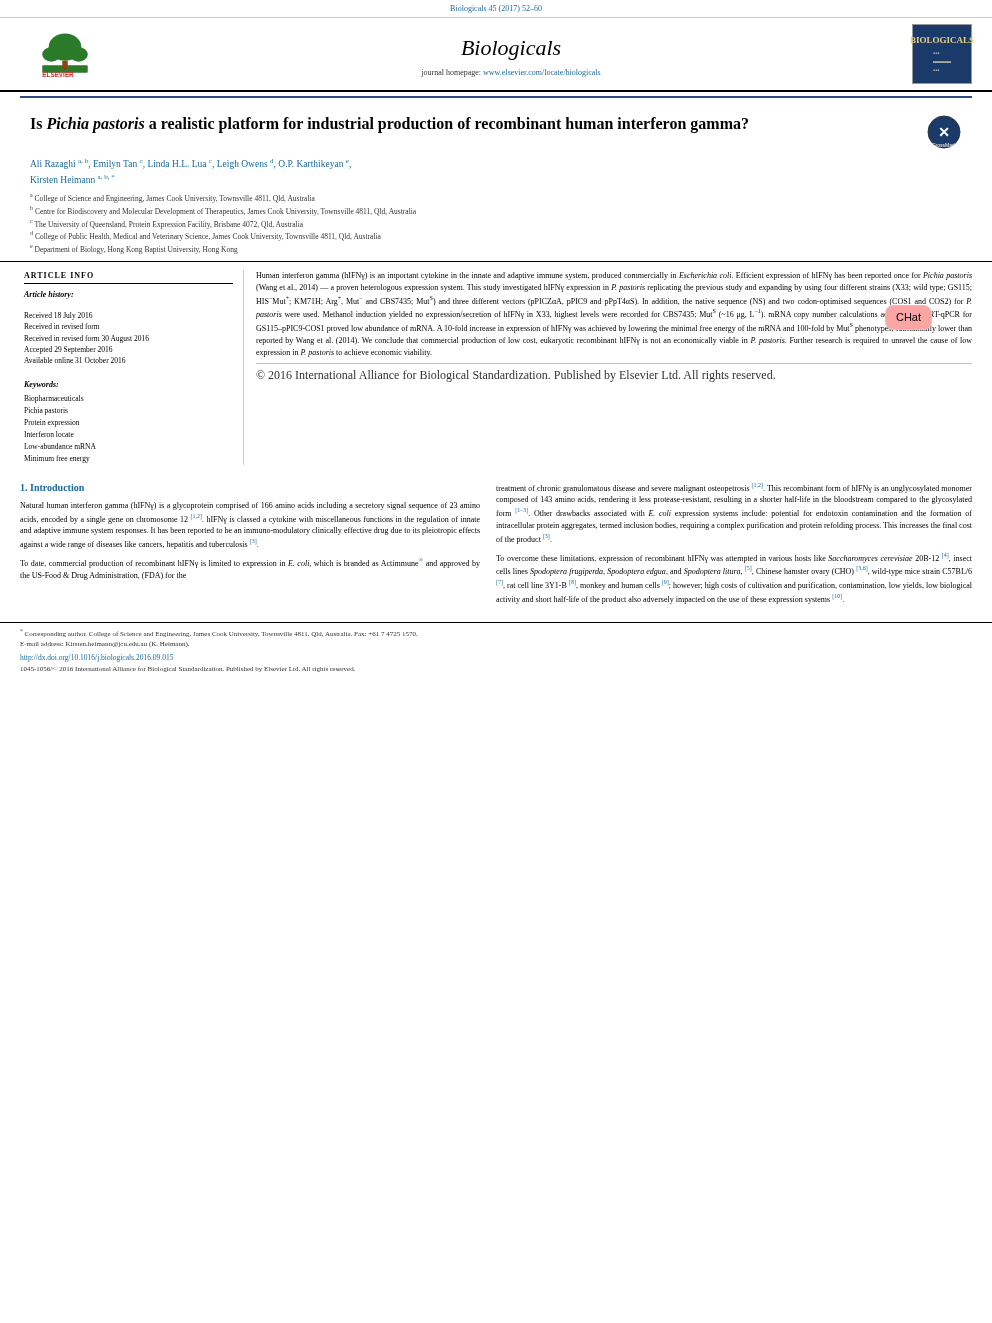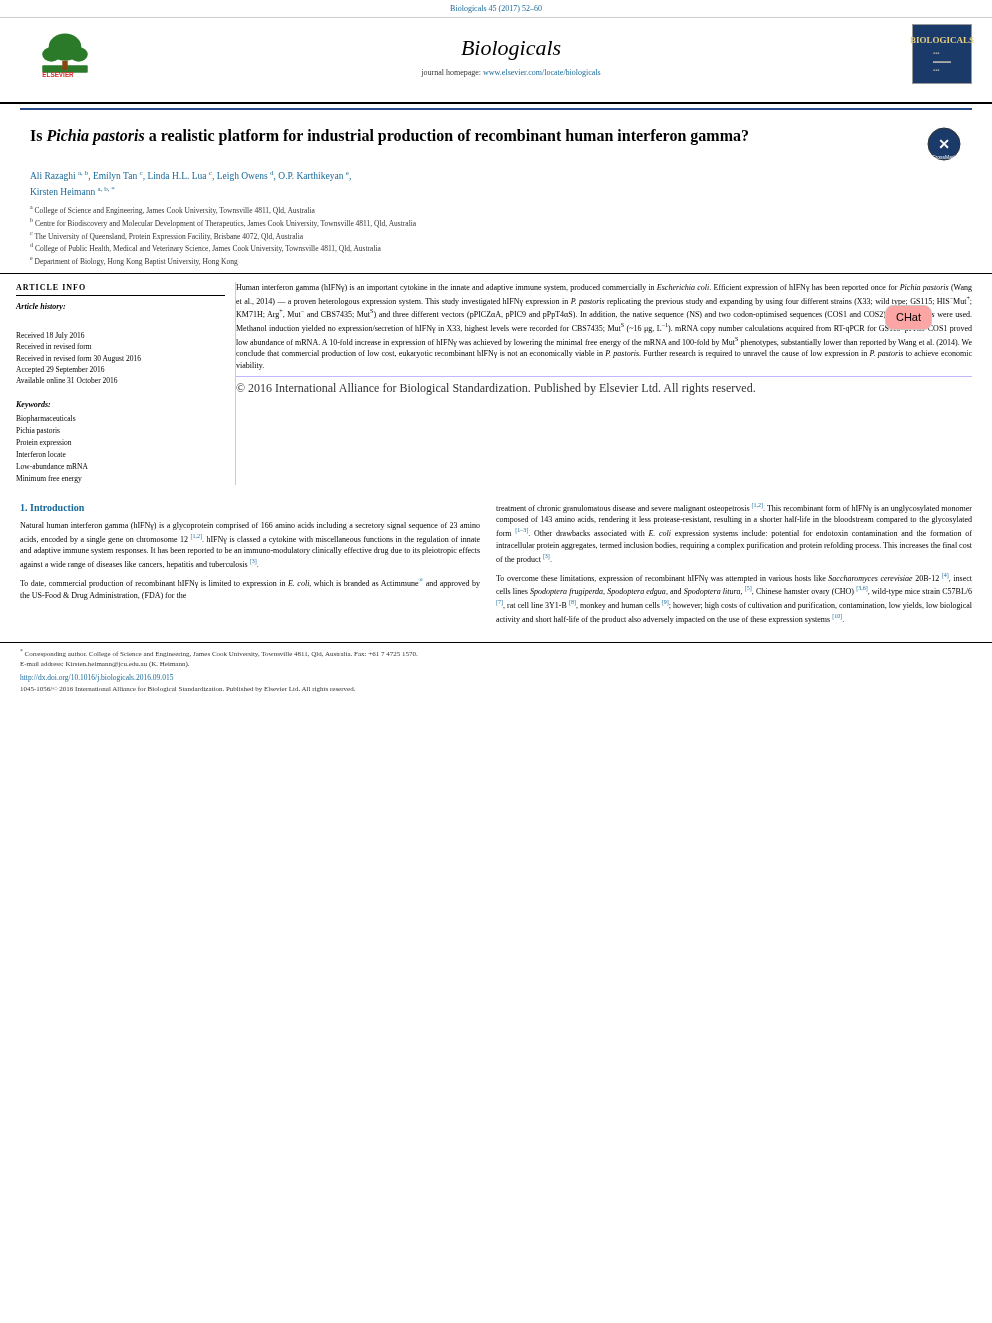--- a/index.html
+++ b/index.html
@@ -13,21 +13,21 @@
     .page {
       width: 992px;
       min-height: 1323px;
       background: #fff;
       position: relative;
       padding: 0;
     }
     
     .journal-header {
       border-bottom: 2px solid #000;
-      padding-bottom: 12px;
+      padding-bottom: 0;
       margin-bottom: 4px;
     }
     .journal-top-bar {
       text-align: center;
       font-size: 8px;
       color: #1a6a9a;
       padding: 3px 0;
       border-bottom: 1px solid #ccc;
     }
     .journal-title-row {
@@ -128,22 +128,22 @@
       font-size: 7.5px;
       color: #333;
       line-height: 1.5;
     }
     .affiliations sup {
       font-size: 6px;
     }
     
     .two-col {
       display: flex;
-      padding: 8px 20px 8px 16px;
-      gap: 0;
+      padding: 8px 20px 8px 24px;
+      gap: 12px;
     }
     .left-col {
       width: 220px;
       flex-shrink: 0;
       border-right: 1px solid #ccc;
       padding-right: 10px;
     }
     .right-col {
       flex: 1;
     }
@@ -154,21 +154,21 @@
       text-transform: uppercase;
       border-bottom: 1px solid #000;
       margin-bottom: 5px;
       padding-bottom: 2px;
     }
     .article-info-label {
       font-size: 8px;
       font-style: italic;
       font-weight: bold;
       margin-top: 4px;
-      margin-bottom: 18px;
+      margin-bottom: 10px;
     }
     .article-info-item {
       font-size: 7.5px;
       line-height: 1.5;
     }
     .keywords-label {
       font-size: 8px;
       font-style: italic;
       font-weight: bold;
       margin-top: 13px;

